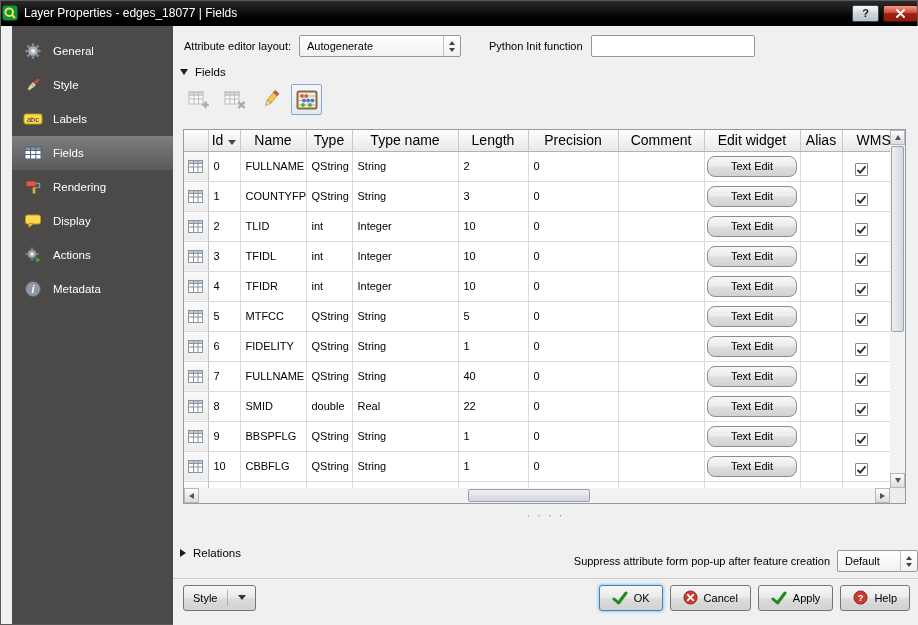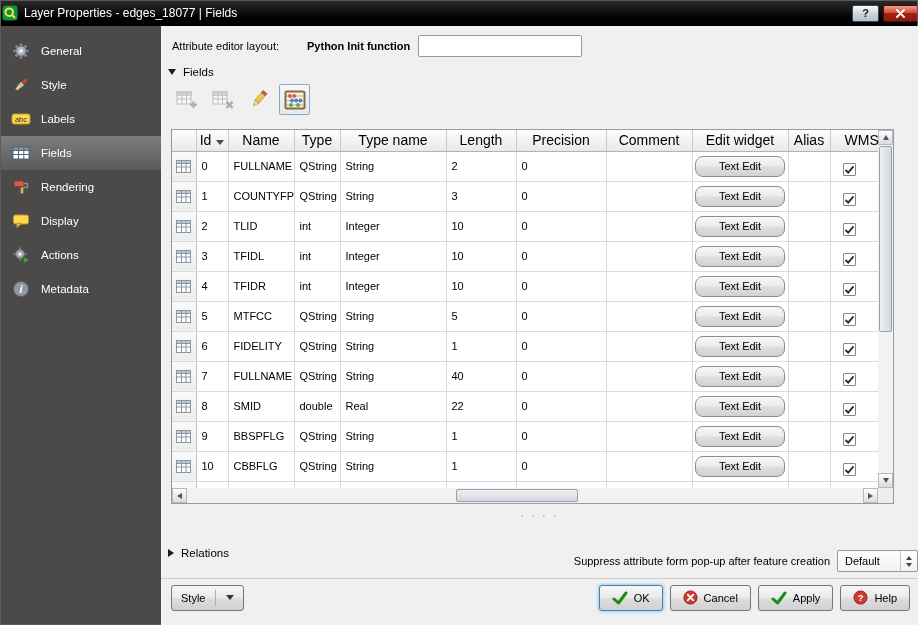--- a/index.html
+++ b/index.html
@@ -16,41 +16,41 @@
   .titlebar .title { color:#fff; font-size:12px; }
   .tb-btns { margin-left:auto; display:flex; gap:4px; align-items:center; }
   .tb-help { width:27px; height:17px; border-radius:2px; border:1px solid #3c4754;
              background:linear-gradient(#fbfcfd,#cfd5db 50%,#b9c1c9);
              color:#1c1c1c; font-weight:bold; font-size:11px; text-align:center; line-height:15px; }
   .tb-close { width:35px; height:17px; border-radius:2px; border:1px solid #4a0d06;
               background:linear-gradient(#f09c8c,#d04a33 45%,#a22213 50%,#8c1a0c);
               display:flex; align-items:center; justify-content:center; }
 
   
-  .content { flex:1; display:flex; min-height:0; }
+  .content { flex:1; display:flex; min-height:0;margin-left:12px; }
   .sidebar { width:161px; background:#4b4a48; padding-top:8px; flex:0 0 auto; }
   .main { flex:1; position:relative; background:#f0f0f0; }
 
   
   .side-item { height:34px; display:flex; align-items:center; gap:9px; padding-left:10px;
                color:#fff; font-size:11.5px; cursor:default; }
   .side-item.selected { background:linear-gradient(#7d7d7d,#5a5a5a); }
   .side-icon { width:22px; display:flex; justify-content:center; align-items:center; flex:0 0 auto; }
 
   
   .top-row { position:absolute; left:11px; top:9px; display:flex; align-items:center; }
   .combo { height:22px; border:1px solid #989898; border-radius:2px; background:linear-gradient(#fff,#f1f1f1);
            display:flex; align-items:center; padding-left:7px; position:relative; }
   .combo .val { padding-right:24px; }
   .combo .arrows { position:absolute; right:0; top:0; bottom:0; width:17px; border-left:1px solid #c2c2c2;
                    display:flex; flex-direction:column; align-items:center; justify-content:center; gap:3px; }
   .tri-up  { width:0;height:0;border-left:3.5px solid transparent;border-right:3.5px solid transparent;border-bottom:4.5px solid #444; }
   .tri-dn  { width:0;height:0;border-left:3.5px solid transparent;border-right:3.5px solid transparent;border-top:4.5px solid #444; }
   .combo-ael { width:162px; margin-left:8px; }
-  .lbl-python { margin-left:28px;font-weight:bold; }
+  .lbl-python { margin-left:28px; }
   .txt-input { width:164px; height:22px; margin-left:8px; border:1px solid #989898; border-radius:2px;
                background:#fff; font:inherit; padding:0 5px; }
 
   
   .grp-hdr { position:absolute; left:7px; display:flex; align-items:center; gap:7px; font-size:11.5px; }
   .grp-fields { top:40px; }
   .grp-relations { top:521px; }
   .gtri-down { width:0;height:0;border-left:4px solid transparent;border-right:4px solid transparent;border-top:6px solid #1d1d1d; }
   .gtri-right { width:0;height:0;border-top:4px solid transparent;border-bottom:4px solid transparent;border-left:6px solid #1d1d1d; }
 
@@ -243,20 +243,27 @@
             </svg>
         </span>
         <span class="side-label">Metadata</span>
       </div>
     </div>
 
     <div class="main">
 
       <div class="top-row">
         <span>Attribute editor layout:</span>
+        <span class="combo combo-ael">
+          <span class="val">Autogenerate</span>
+          <span class="arrows">
+              <span class="tri-up"></span>
+              <span class="tri-dn"></span>
+            </span>
+        </span>
         <span class="lbl-python">Python Init function</span>
         <input class="txt-input" type="text" value="" style="">
       </div>
 
       <div class="grp-hdr grp-fields">
         <span class="gtri-down"></span>
         <span>Fields</span>
       </div>
 
       <div class="ftoolbar">

